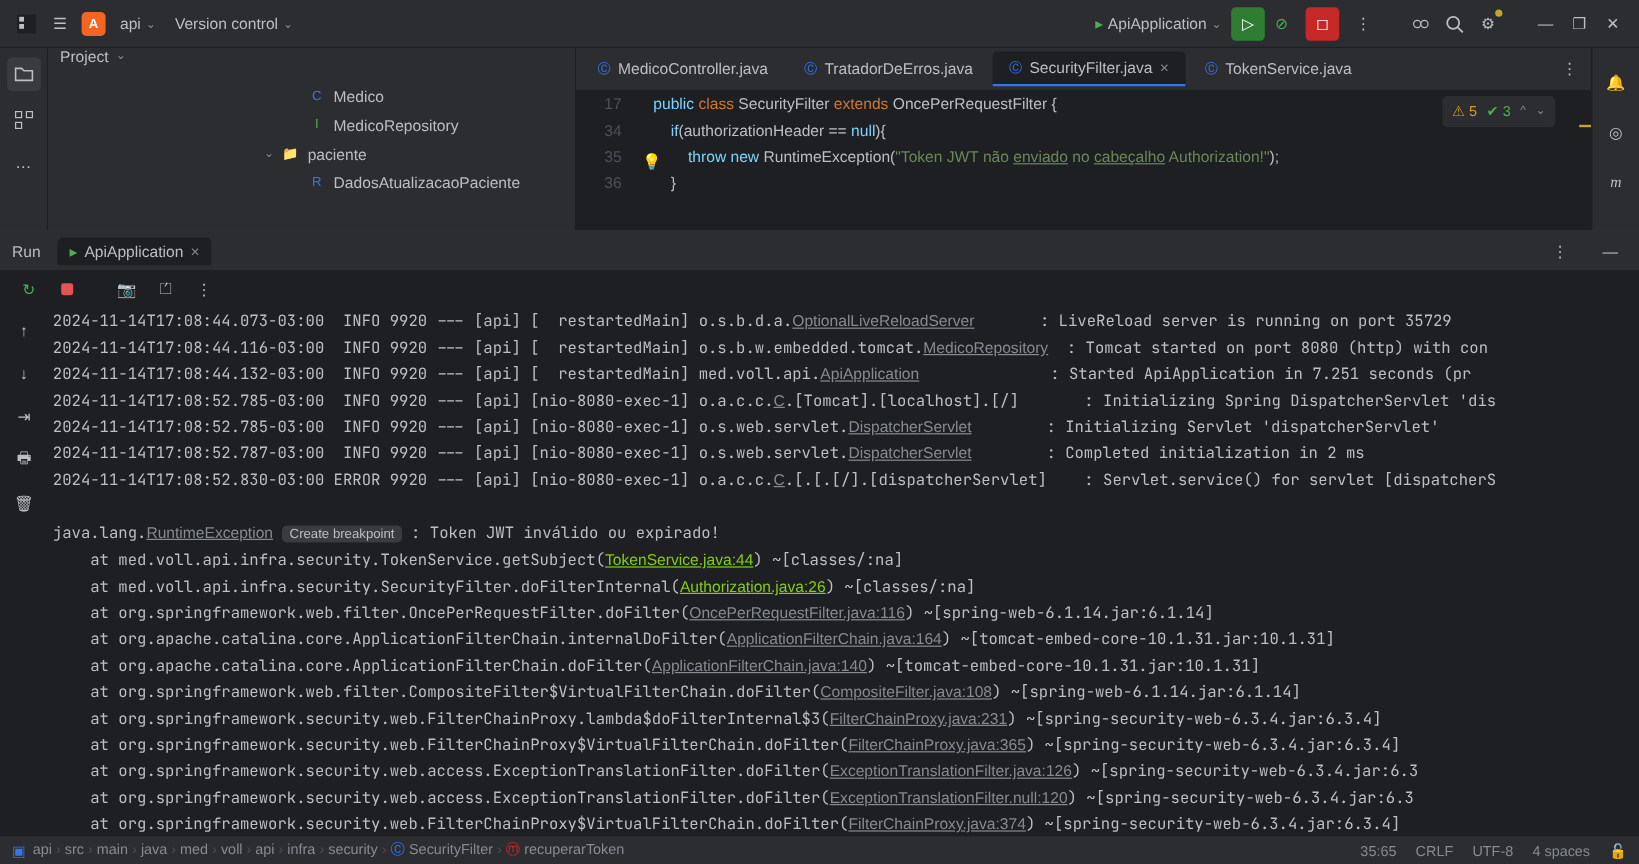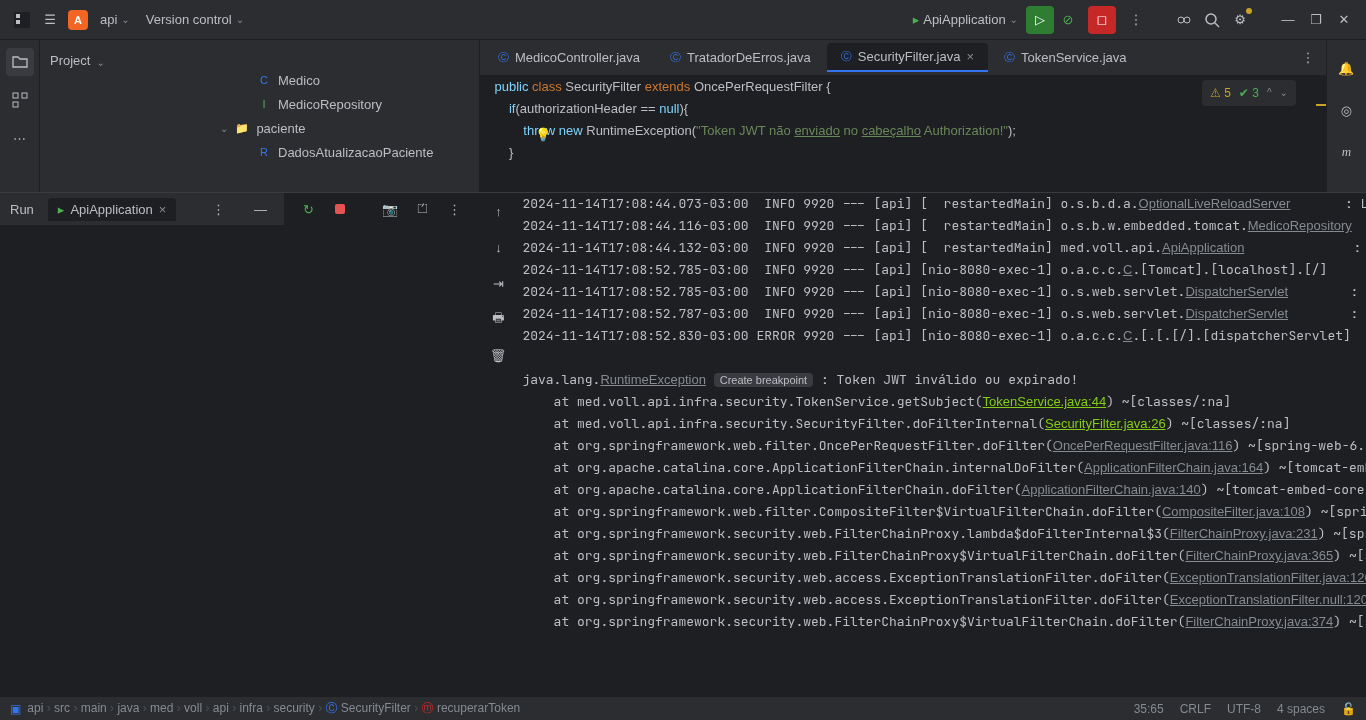--- a/index.html
+++ b/index.html
@@ -9,21 +9,21 @@
 .app-badge{background:#f26522;color:#fff;width:20px;height:20px;border-radius:4px;display:flex;align-items:center;justify-content:center;font-size:11px;font-weight:bold;margin:0 4px}
 .tb-item{padding:4px 8px;cursor:pointer;display:flex;align-items:center;gap:4px;border-radius:4px}
 .spacer{flex:1}
 .run-btn{background:#2e7d32;color:#fff;width:28px;height:28px;border-radius:4px;display:flex;align-items:center;justify-content:center;cursor:pointer}
 .stop-btn{background:#c62828;color:#fff;width:28px;height:28px;border-radius:4px;display:flex;align-items:center;justify-content:center;cursor:pointer;margin:0 6px}
 .chev{font-size:10px;color:#868a91}
 .main-area{display:flex;height:168px}
 .left-rail{width:40px;background:#2b2d30;display:flex;flex-direction:column;align-items:center;padding-top:8px;gap:10px;border-right:1px solid #1e1f22}
 .left-rail .icon-btn.active{background:#393b40}
 .project-panel{width:440px;background:#2b2d30;display:flex;flex-direction:column;border-right:1px solid #1e1f22}
-.panel-header{height:28px;display:flex;align-items:flex-end;padding:0 10px;gap:6px}
+.panel-header{height:28px;display:flex;align-items:flex-start;padding:0 10px;gap:6px}
 .tree{flex:1;overflow:hidden;padding-left:160px}
 .tree-row{height:24px;display:flex;align-items:center;gap:6px;padding:0 6px;cursor:pointer}
 .tree-icon{width:16px;height:16px;display:inline-flex;align-items:center;justify-content:center;font-size:11px}
 .c-blue{color:#3574f0}
 .i-green{color:#4caf50}
 .folder{color:#868a91}
 .editor-panel{flex:1;background:#1e1f22;display:flex;flex-direction:column;min-width:0}
 .tabs{height:36px;display:flex;align-items:center;background:#2b2d30;padding:0 4px;gap:2px;border-bottom:1px solid #1e1f22}
 .tab{padding:6px 14px;display:flex;align-items:center;gap:6px;cursor:pointer;font-size:13px;color:#bcbec4;border-radius:4px 4px 0 0}
 .tab.active{background:#1e1f22;border-bottom:2px solid #3574f0}
@@ -36,21 +36,21 @@
 .warn{color:#c9a227}
 .ok{color:#4caf50}
 .kw-pub{color:#7dd3fc}
 .kw-cls{color:#cc7832}
 .cls-name{color:#bcbec4}
 .kw-ext{color:#cc7832}
 .brace{color:#bcbec4}
 .strlit{color:#6a8759}
 .hint-bulb{position:absolute;left:55px;top:48px;color:#c9a227}
 .right-rail{width:40px;background:#2b2d30;display:flex;flex-direction:column;align-items:center;padding-top:14px;gap:14px;border-left:1px solid #1e1f22}
-.run-panel{position:absolute;top:192px;left:0;right:0;bottom:24px;background:#1e1f22;display:flex;border-top:1px solid #393b40}
+.run-panel{position:absolute;top:192px;left:0;right:0;bottom:24px;background:#1e1f22;display:flex;flex-direction:column;border-top:1px solid #393b40}
 .run-header{height:32px;background:#2b2d30;display:flex;align-items:center;padding:0 10px;gap:14px}
 .run-title{font-size:13px}
 .run-tab{background:#1e1f22;padding:4px 10px;display:flex;align-items:center;gap:6px;border-radius:4px 4px 0 0}
 .run-toolbar{height:32px;display:flex;align-items:center;padding:0 10px;gap:4px;background:#1e1f22}
 .run-body{flex:1;display:flex;overflow:hidden}
 .run-left{width:40px;display:flex;flex-direction:column;align-items:center;padding-top:4px;gap:8px}
 .console{flex:1;font-family:"JetBrains Mono",Consolas,monospace;font-size:13px;line-height:22px;white-space:pre;overflow:hidden;color:#bcbec4;padding-left:4px}
 .loglink{color:#868a91;text-decoration:underline}
 .linku{color:#84cc16;text-decoration:underline}
 .linkg{color:#868a91;text-decoration:underline}
@@ -183,20 +183,26 @@
           <span class="tab-close">×</span>
         </div>
         <div class="tab">
           <span class="tab-ci">Ⓒ</span>
           <span>TokenService.java</span>
         </div>
         <div class="spacer"></div>
       <div class="icon-btn">⋮</div>
     </div>
     <div class="code-area">
+      <div class="gutter" id="gutter">
+          <div>17</div>
+          <div>34</div>
+          <div>35</div>
+          <div>36</div>
+        </div>
       <div class="code-lines" id="codelines"><div>    <span class="kw-pub">public</span> <span class="kw-cls">class</span> <span class="cls-name">SecurityFilter</span> <span class="kw-ext">extends</span> <span class="cls-name">OncePerRequestFilter</span> <span class="brace">{</span></div><div>        <span class="kw-pub">if</span>(authorizationHeader == <span class="kw-pub">null</span>){</div><div>            <span class="kw-pub">throw</span> <span class="kw-pub">new</span> RuntimeException(<span class="strlit">"Token JWT não <u>enviado</u> no <u>cabeçalho</u> Authorization!"</span>);</div><div>        }</div></div>
       <div class="hint-bulb">💡</div>
       <div class="indicators">
         <span class="warn">⚠ <span>5</span></span>
         <span class="ok">✔ <span>3</span></span>
         <span class="chev">^</span>
           <span class="chev">⌄</span>
       </div>
       <div class="vscroll-mark" style="top:0;bottom:0">
         <div class="ym" style="top:28px;background:#c9a227"></div>
@@ -271,21 +277,21 @@
     <div class="console" id="console">2024-11-14T17:08:44.073-03:00  INFO 9920 --- [api] [  restartedMain] o.s.b.d.a.<span class="loglink">OptionalLiveReloadServer</span>       : LiveReload server is running on port 35729
 2024-11-14T17:08:44.116-03:00  INFO 9920 --- [api] [  restartedMain] o.s.b.w.embedded.tomcat.<span class="loglink">MedicoRepository</span>  : Tomcat started on port 8080 (http) with con
 2024-11-14T17:08:44.132-03:00  INFO 9920 --- [api] [  restartedMain] med.voll.api.<span class="loglink">ApiApplication</span>              : Started ApiApplication in 7.251 seconds (pr
 2024-11-14T17:08:52.785-03:00  INFO 9920 --- [api] [nio-8080-exec-1] o.a.c.c.<span class="loglink">C</span>.[Tomcat].[localhost].[/]       : Initializing Spring DispatcherServlet 'dis
 2024-11-14T17:08:52.785-03:00  INFO 9920 --- [api] [nio-8080-exec-1] o.s.web.servlet.<span class="loglink">DispatcherServlet</span>        : Initializing Servlet 'dispatcherServlet'
 2024-11-14T17:08:52.787-03:00  INFO 9920 --- [api] [nio-8080-exec-1] o.s.web.servlet.<span class="loglink">DispatcherServlet</span>        : Completed initialization in 2 ms
 2024-11-14T17:08:52.830-03:00 ERROR 9920 --- [api] [nio-8080-exec-1] o.a.c.c.<span class="loglink">C</span>.[.[.[/].[dispatcherServlet]    : Servlet.service() for servlet [dispatcherS
 
 java.lang.<span class="loglink">RuntimeException</span> <span class="bp-hint">Create breakpoint</span> : Token JWT inválido ou expirado!
     at med.voll.api.infra.security.TokenService.getSubject(<span class="linku">TokenService.java:44</span>) ~[classes/:na]
-    at med.voll.api.infra.security.SecurityFilter.doFilterInternal(<span class="linku">SecurityFilter.java:26</span>) ~[classes/:na]
+    at med.voll.api.infra.security.SecurityFilter.doFilterInternal(<span class="linku">Authorization.java:26</span>) ~[classes/:na]
     at org.springframework.web.filter.OncePerRequestFilter.doFilter(<span class="linkg">OncePerRequestFilter.java:116</span>) ~[spring-web-6.1.14.jar:6.1.14]
     at org.apache.catalina.core.ApplicationFilterChain.internalDoFilter(<span class="linkg">ApplicationFilterChain.java:164</span>) ~[tomcat-embed-core-10.1.31.jar:10.1.31]
     at org.apache.catalina.core.ApplicationFilterChain.doFilter(<span class="linkg">ApplicationFilterChain.java:140</span>) ~[tomcat-embed-core-10.1.31.jar:10.1.31]
     at org.springframework.web.filter.CompositeFilter$VirtualFilterChain.doFilter(<span class="linkg">CompositeFilter.java:108</span>) ~[spring-web-6.1.14.jar:6.1.14]
     at org.springframework.security.web.FilterChainProxy.lambda$doFilterInternal$3(<span class="linkg">FilterChainProxy.java:231</span>) ~[spring-security-web-6.3.4.jar:6.3.4]
     at org.springframework.security.web.FilterChainProxy$VirtualFilterChain.doFilter(<span class="linkg">FilterChainProxy.java:365</span>) ~[spring-security-web-6.3.4.jar:6.3.4]
     at org.springframework.security.web.access.ExceptionTranslationFilter.doFilter(<span class="linkg">ExceptionTranslationFilter.java:126</span>) ~[spring-security-web-6.3.4.jar:6.3
     at org.springframework.security.web.access.ExceptionTranslationFilter.doFilter(<span class="linkg">ExceptionTranslationFilter.null:120</span>) ~[spring-security-web-6.3.4.jar:6.3
     at org.springframework.security.web.FilterChainProxy$VirtualFilterChain.doFilter(<span class="linkg">FilterChainProxy.java:374</span>) ~[spring-security-web-6.3.4.jar:6.3.4]</div>
   </div>

